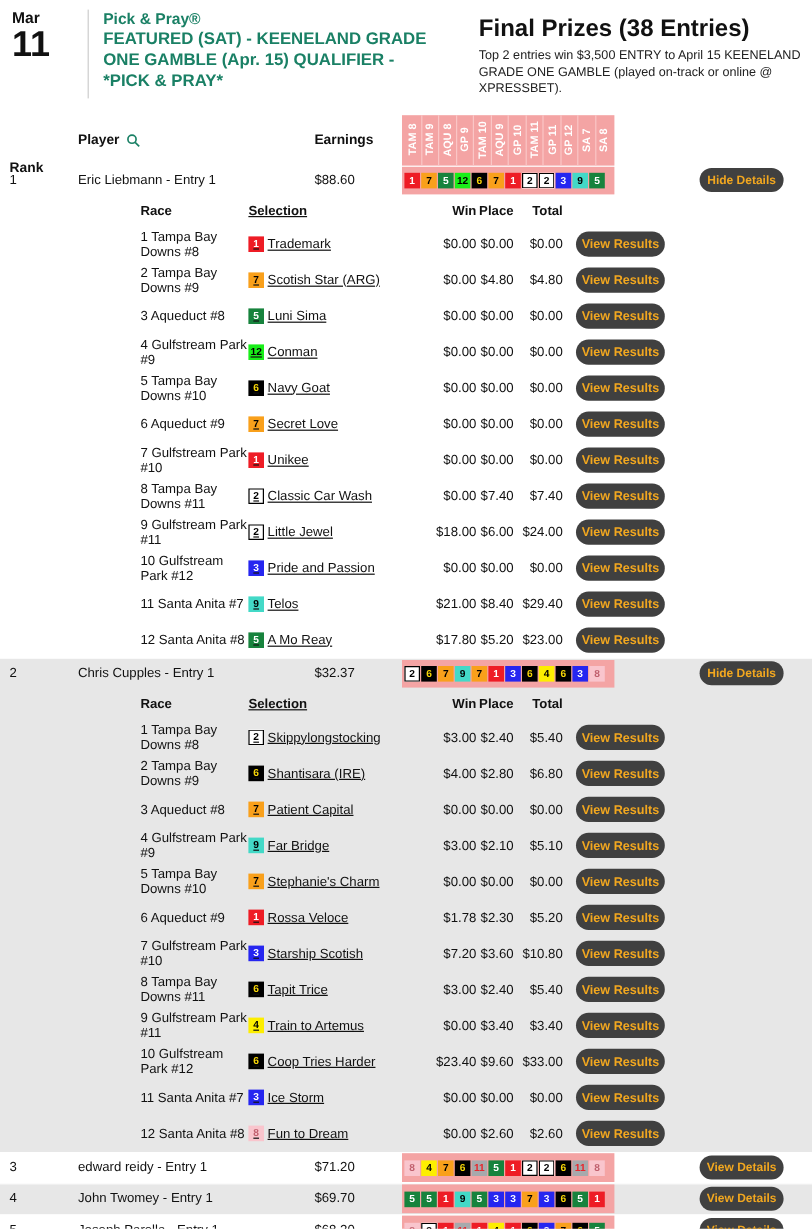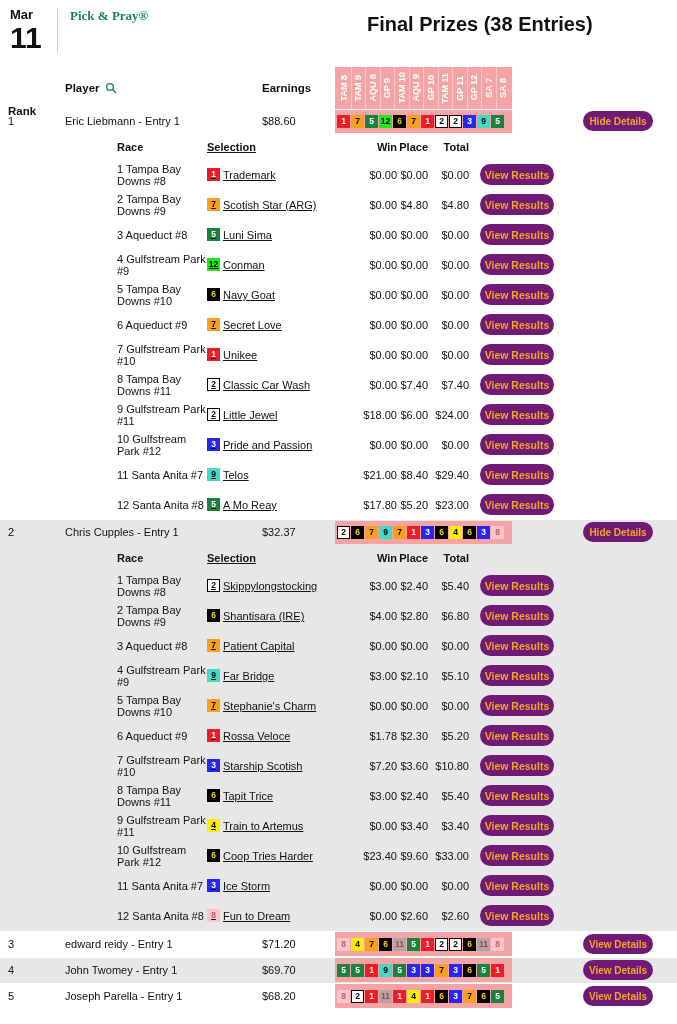--- a/index.html
+++ b/index.html
@@ -1,27 +1,27 @@
 <!DOCTYPE html>
 <html><head>
 <meta charset="utf-8">
 <style>
   * { margin:0; padding:0; box-sizing:border-box; }
   body {
     width:677px; height:1024px; overflow:hidden;
     background:#ffffff; font-family:"Liberation Sans", sans-serif; color:#111;
   }
   
-  .page-header { display:flex; padding:8px 0 0 10px; }
+  .page-header { display:flex; padding:8px 0 0 10px;gap:16px; }
   .date-box { width:47px; flex:0 0 auto; }
   .date-month { font-size:13px; font-weight:bold; line-height:1.15; }
   .date-day { font-size:30px; font-weight:bold; line-height:1.0; }
   .title-block {
     flex:0 0 auto; width:296px; padding-left:12px; border-left:1px solid #cccccc;
-    color:#1a8065; font-weight:bold;font-family:Liberation Serif, serif;
+    color:#1a8065; font-weight:bold;
   }
   .contest-type { font-size:13px; margin-bottom:1px; }
   .contest-title { font-size:14px; line-height:1.24; }
   .prizes-block { margin-left:14px; width:305px; padding-top:5px; }
   .prizes-title { font-size:20px; font-weight:bold; margin-bottom:3px; }
   .prizes-desc { font-size:10.5px; line-height:1.35; color:#222; }
 
   
   .lb-header { display:flex; margin-top:14px; height:42px; align-items:center; }
   .cell { font-size:11px; }
@@ -47,21 +47,21 @@
   .entry.shade { background:#e7e7e7; }
   .main-row { display:flex; align-items:center; height:25px; }
   .entry.collapsed .main-row { height:26px; border-top:1px solid #ffffff; }
   .row-chips { height:23px; display:flex; align-items:center; padding:0 2px; gap:1px; align-self:center; }
   .entry.collapsed .row-chips { height:24px; }
   .chip {
     width:13px; height:13px; flex:0 0 auto; display:inline-block;
     font-size:8.5px; font-weight:bold; text-align:center; line-height:13px;
   }
   .pill {
-    background:#701a75; color:#f2a71f; font-weight:bold; border:none;
+    background:#404040; color:#f2a71f; font-weight:bold; border:none;
     border-radius:11px; font-family:inherit; cursor:pointer; text-align:center;
   }
   .btn-toggle { width:70px; height:20px; margin-left:auto; margin-right:24px; font-size:10px; flex:0 0 auto; }
   .btn-results { width:74px; height:21px; margin-left:11px; font-size:10.5px; flex:0 0 auto; }
 
   
   .details-header { display:flex; align-items:center; height:26px; font-weight:bold; font-size:11px; }
   .detail-row { display:flex; align-items:center; height:30px; font-size:11px; }
   .d-race { margin-left:117px; width:90px; flex:0 0 auto; }
   .d-sel  { width:130px; flex:0 0 auto; display:flex; align-items:center; gap:3px;text-decoration:underline; }
@@ -72,23 +72,25 @@
 </head>
 <body>
 
 <div class="page-header">
   <div class="date-box">
     <div class="date-month">Mar</div>
     <div class="date-day">11</div>
   </div>
   <div class="title-block">
     <div class="contest-type">Pick &amp; Pray®</div>
+    <div class="contest-title">FEATURED (SAT) - KEENELAND GRADE ONE GAMBLE (Apr. 15) QUALIFIER - *PICK &amp; PRAY*</div>
   </div>
   <div class="prizes-block">
     <div class="prizes-title">Final Prizes (38 Entries)</div>
+    <div class="prizes-desc">Top 2 entries win $3,500 ENTRY to April 15 KEENELAND GRADE ONE GAMBLE (played on-track or online @ XPRESSBET).</div>
   </div>
 </div>
 
 <div class="lb-header">
   <div class="col-rank cell">Rank</div>
   <div class="col-player cell">
     <span>Player</span>
     <span class="search-icon">
       <svg width="12" height="12" viewBox="0 0 12 12">
         <circle cx="5" cy="5" r="3.4" fill="none" stroke="#1a8065" stroke-width="1.4"></circle>

